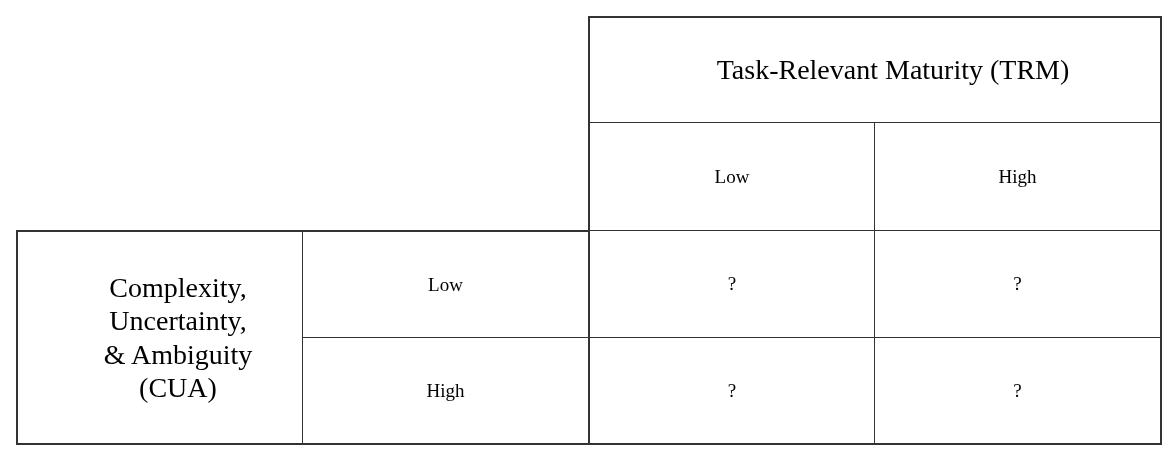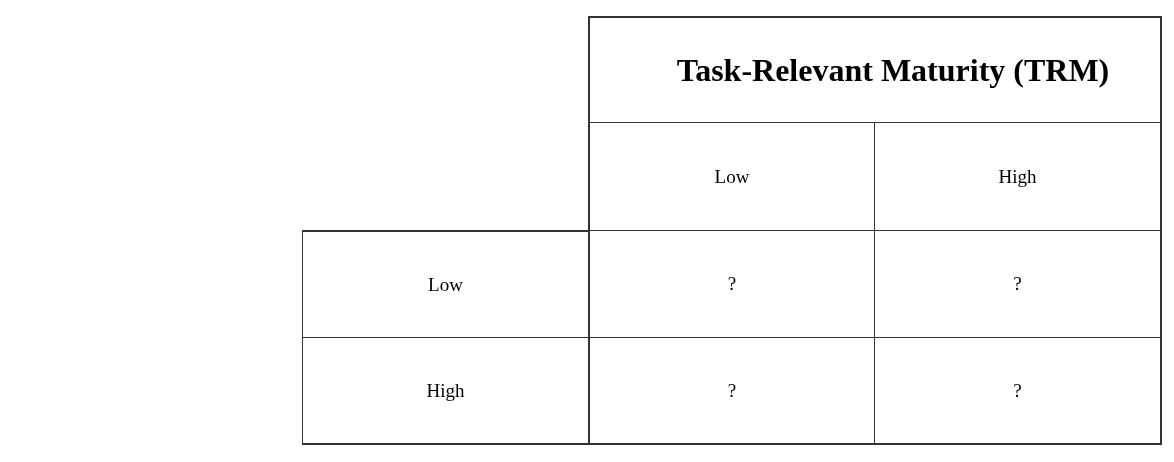--- a/index.html
+++ b/index.html
@@ -19,21 +19,21 @@
     position: absolute;
     box-sizing: border-box;
     display: flex;
     align-items: center;
     justify-content: center;
     text-align: center;
     font-size: 19px;
     border: 0 solid var(--border, #333333);
   }
 
-  .bold { font-weight: bold; font-size: 32px; padding-left: 36px; }
+  .bold { font-weight: normal; font-size: 28px; padding-left: 36px; }
 
   
   .c-trm      { left: 588px; top: 16px;  width: 574px; height: 106px;
                 border-top-width: 2px; border-left-width: 2px; border-right-width: 2px; }
 
   
   .c-col-low  { left: 588px; top: 122px; width: 286px; height: 108px;
                 border-top-width: 1px; border-left-width: 2px; }
   .c-col-high { left: 874px; top: 122px; width: 288px; height: 108px;
                 border-top-width: 1px; border-left-width: 1px; border-right-width: 2px; }
@@ -63,20 +63,26 @@
 <body>
 
 <div class="canvas">
 
   <div class="cell bold c-trm">Task-Relevant Maturity (TRM)</div>
 
   <div class="cell c-col-low">Low</div>
 
   <div class="cell c-col-high">High</div>
 
+  <div class="cell bold c-cua">
+    <div>Complexity,</div>
+    <div>Uncertainty,</div>
+    <div>&amp; Ambiguity</div>
+    <div>(CUA)</div>
+  </div>
 
   <div class="cell c-row-low">Low</div>
 
   <div class="cell c-row-high">High</div>
 
   <div class="cell c-q00">?</div>
 
   <div class="cell c-q01">?</div>
 
   <div class="cell c-q10">?</div>

